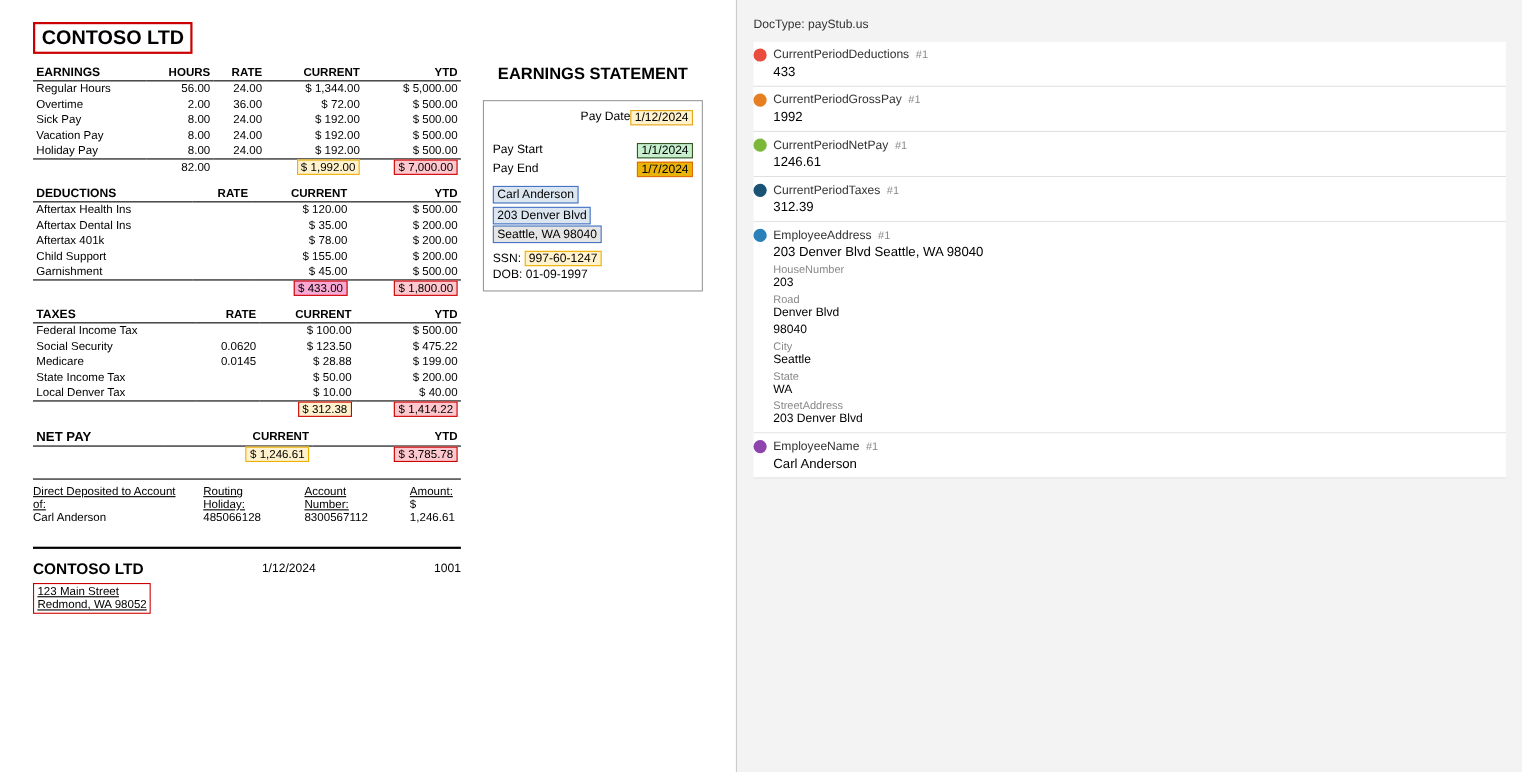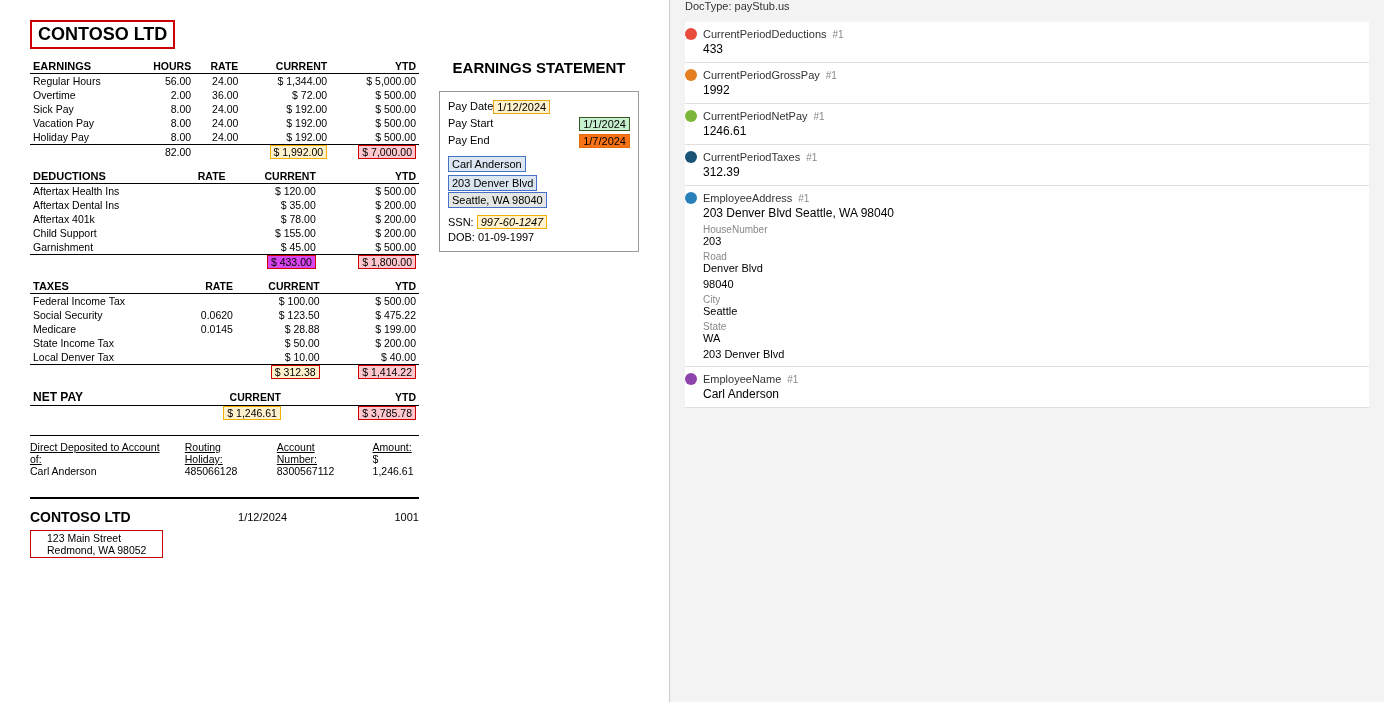--- a/index.html
+++ b/index.html
@@ -13,21 +13,21 @@
       overflow-y: auto;
       padding: 20px 30px;
       border-right: 1px solid #ccc;
     }
 
     
     .data-panel {
       flex: 1;
       background: #f3f3f3;
       overflow-y: auto;
-      padding: 0 15px;
+      padding: 16px 15px;
     }
 
     
     .company-name {
       font-size: 18px;
       font-weight: bold;
       border: 2px solid #c00;
       display: inline-block;
       padding: 2px 6px;
       margin-bottom: 10px;
@@ -85,22 +85,23 @@
     .footer-section {
       margin-top: 20px;
       border-top: 2px solid #000;
       padding-top: 10px;
     }
     .footer-main { display: flex; justify-content: space-between; align-items: center; margin-bottom: 5px; }
     .footer-company { font-size: 14px; font-weight: bold; }
     .footer-address {
       border: 1px solid #c00;
       display: inline-block;
-      padding: 1px 16px;
+      padding: 1px 3px;
       font-size: 10.5px;
+      text-decoration: underline;
     }
 
     
     .doctype-label {
       font-size: 11px;
       color: #333;
       margin-bottom: 10px;
       font-weight: normal;
     }
 
@@ -260,21 +261,21 @@
           </tr>
           <tr>
             <td>Garnishment</td>
             <td class="right"></td>
             <td class="right">$ 45.00</td>
             <td class="right">$ 500.00</td>
           </tr>
           <tr class="total-row">
             <td></td>
             <td></td>
-            <td class="right"><span style="background:#d946ef;border:1px solid #c00;padding:0 3px;">$ 433.00</span></td>
+            <td class="right"><span style="background:#f9a8d4;border:1px solid #c00;padding:0 3px;">$ 433.00</span></td>
             <td class="right"><span style="background:#ffc7ce;border:1px solid #c00;padding:0 3px;">$ 1,800.00</span></td>
           </tr>
         </tbody>
       </table>
 
       <table class="earnings-table">
         <thead>
           <tr>
             <th class="section-header">TAXES</th>
             <th class="right">RATE</th>
@@ -367,38 +368,38 @@
         <div class="footer-address">
           <div>123 Main Street</div>
           <div>Redmond, WA 98052</div>
         </div>
       </div>
     </div>
 
     <div style="width:200px;min-width:200px;">
       <div style="text-align:center;font-size:15px;font-weight:bold;margin-bottom:15px;">EARNINGS STATEMENT</div>
       <div class="right-box">
-        <div style="display:flex;justify-content:flex-start;margin-bottom:3px;">
+        <div style="display:flex;justify-content:flex-end;margin-bottom:16px;">
           <span>Pay Date</span>
           <span style="background:#fff2cc;border:1px solid #e6a817;padding:0 3px;">1/12/2024</span>
         </div>
         <div style="display:flex;justify-content:space-between;margin-bottom:3px;">
           <span>Pay Start</span>
           <span style="background:#c6efce;border:1px solid #375623;padding:0 3px;">1/1/2024</span>
         </div>
         <div style="display:flex;justify-content:space-between;margin-bottom:8px;">
           <span>Pay End</span>
-          <span style="background:#f97316;border:1px solid #e26b0a;padding:0 3px;">1/7/2024</span>
+          <span style="background:#eab308;border:1px solid #e26b0a;padding:0 3px;">1/7/2024</span>
         </div>
         <div style="border:1px solid #4472c4;background:#dce6f1;padding:1px 3px;margin-bottom:3px;display:inline-block;">Carl Anderson</div><br>
         <div style="border:1px solid #4472c4;background:#dce6f1;padding:1px 3px;margin-bottom:1px;display:inline-block;">203 Denver Blvd</div><br>
         <div style="border:1px solid #4472c4;background:#e5e5e5;padding:1px 3px;margin-bottom:8px;display:inline-block;">Seattle, WA 98040</div>
         <div style="margin-bottom:3px;">
           <span>SSN:</span>
-          <span style="background:#fff2cc;border:1px solid #f0b000;padding:0 3px;font-style:italic;">997-60-1247</span>
+          <span style="background:#fff2cc;border:1px solid #f0b000;padding:0 3px;">997-60-1247</span>
         </div>
         <div>
           <span>DOB:</span>
           <span>01-09-1997</span>
         </div>
       </div>
     </div>
   </div>
 </div>
 
@@ -463,20 +464,21 @@
           </div>
           <div class="sub-field">
             <div class="sub-field-label">City</div>
             <div class="sub-field-value">Seattle</div>
           </div>
           <div class="sub-field">
             <div class="sub-field-label">State</div>
             <div class="sub-field-value">WA</div>
           </div>
           <div class="sub-field">
+            <div class="sub-field-label">StreetAddress</div>
             <div class="sub-field-value">203 Denver Blvd</div>
           </div>
     </div>
       <div class="field-item">
       <div class="field-header">
         <div class="field-dot" style="background:#8e44ad;"></div>
         <span class="field-name">EmployeeName</span>
         <span class="field-badge">#1</span>
       </div>
       <div class="field-value">Carl Anderson</div>

